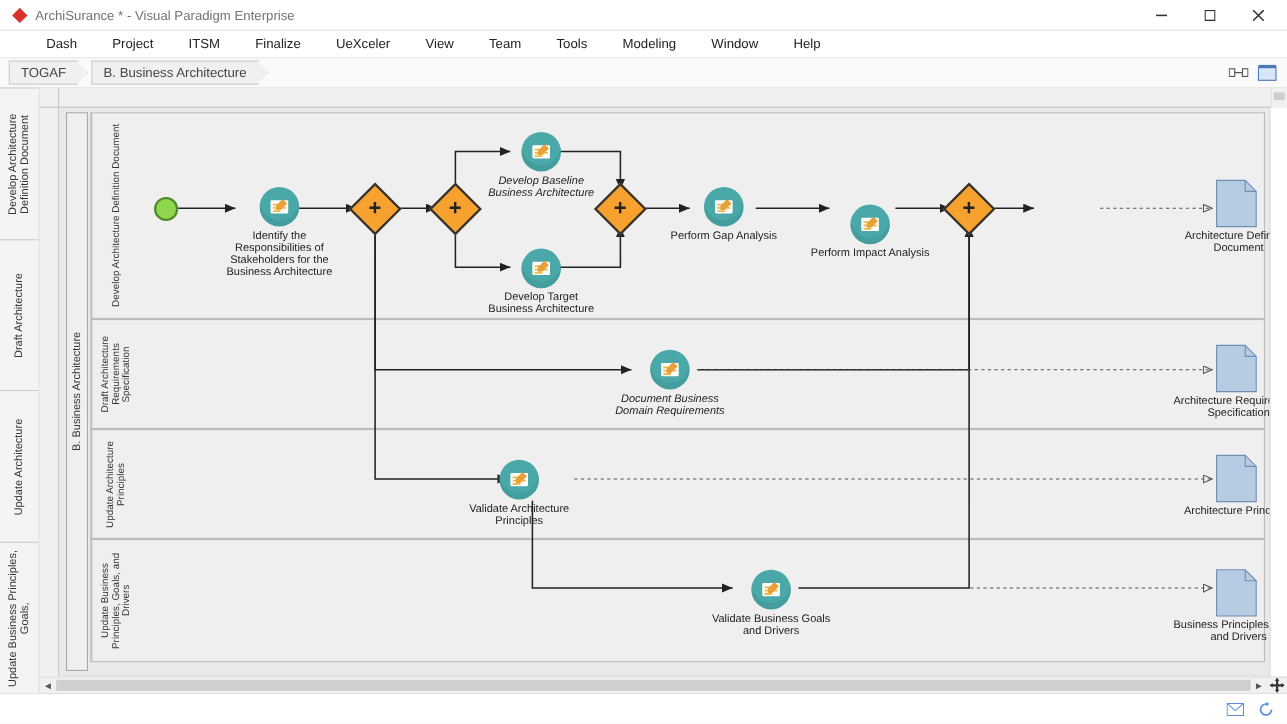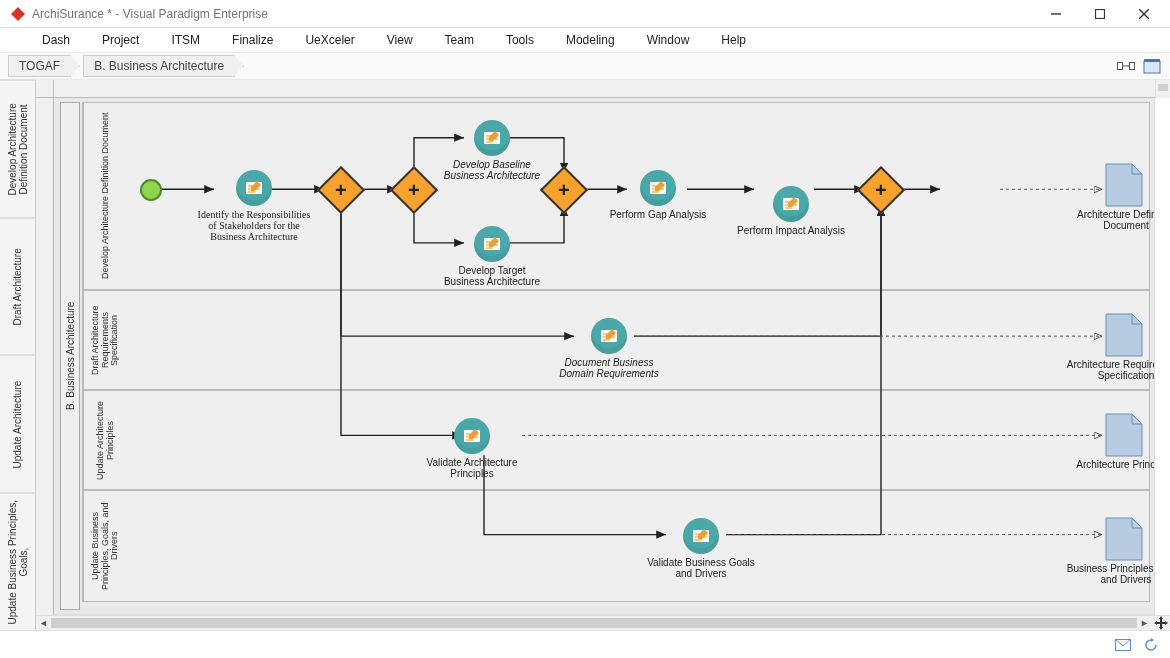--- a/index.html
+++ b/index.html
@@ -208,21 +208,21 @@
           <div class="diamond">
             <span class="plus">+</span>
           </div>
         </div>
       <div class="gateway" style="left:810px; top:75px;">
           <div class="diamond">
             <span class="plus">+</span>
           </div>
         </div>
 
-      <div class="task" style="left:140px; top:72px; width:120px;font-family:Liberation Serif, serif;">
+      <div class="task" style="left:140px; top:72px; width:120px;">
         <div class="icon">
             <svg width="20" height="20" viewBox="0 0 20 20">
               <rect x="2" y="4" width="16" height="12" rx="1" fill="#fff"></rect>
               <path d="M4 8 h12 M4 11 h12 M4 14 h7" stroke="#f5b841" stroke-width="1.6"></path>
               <path d="M13 3 l4 4 -6 6 -4 0 0 -4 z" fill="#e8a13a"></path>
             </svg>
           </div>
         <div class="label">Identify the Responsibilities of Stakeholders for the Business Architecture</div>
       </div>
       <div class="task" style="left:388px; top:22px;font-style:italic;">

